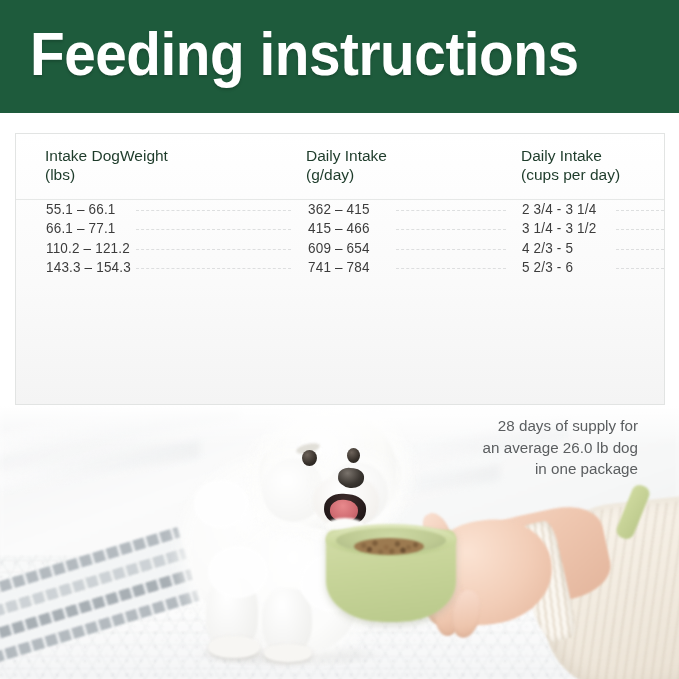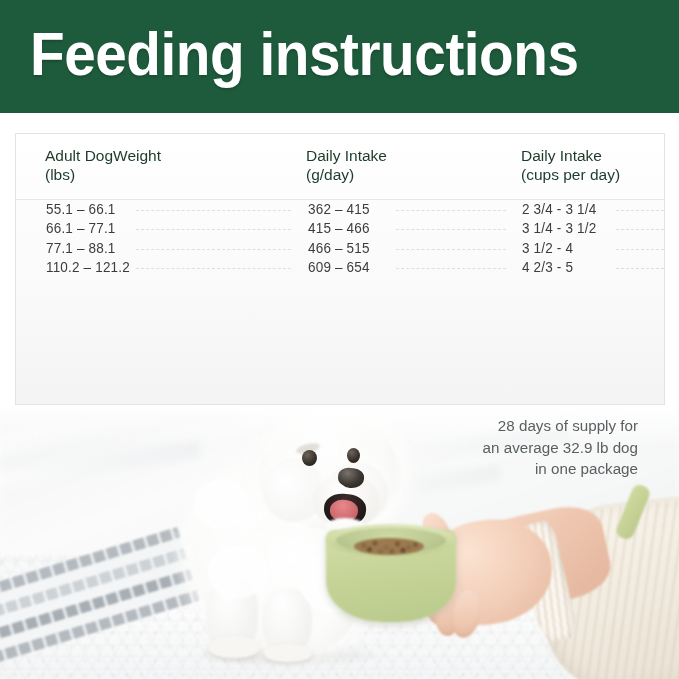--- a/index.html
+++ b/index.html
@@ -305,21 +305,21 @@
 <body>
 
 <div id="page">
 
   <div id="banner">
     <div id="banner-title">Feeding instructions</div>
   </div>
 
   <div id="table-card">
     <div class="thead">
-      <div class="th c0">Adult DogWeight
+      <div class="th c0">Intake DogWeight
 (lbs)</div>
       <div class="th c1">Daily Intake
 (g/day)</div>
       <div class="th c2">Daily Intake
 (cups per day)</div>
     </div>
     <div class="tbody" id="tbody">
         <div class="row">
           <div class="cell c0">55.1 – 66.1</div>
           <div class="lead l0"></div>
@@ -330,40 +330,40 @@
         </div>
         <div class="row">
           <div class="cell c0">66.1 – 77.1</div>
           <div class="lead l0"></div>
           <div class="cell c1">415 – 466</div>
           <div class="lead l1"></div>
           <div class="cell c2">3 1/4 - 3 1/2</div>
           <div class="lead l2"></div>
         </div>
         <div class="row">
-          <div class="cell c0">77.1 – 88.1</div>
-          <div class="lead l0"></div>
-          <div class="cell c1">466 – 515</div>
-          <div class="lead l1"></div>
-          <div class="cell c2">3 1/2 - 4</div>
-          <div class="lead l2"></div>
-        </div>
-        <div class="row">
           <div class="cell c0">110.2 – 121.2</div>
           <div class="lead l0"></div>
           <div class="cell c1">609 – 654</div>
           <div class="lead l1"></div>
           <div class="cell c2">4 2/3 - 5</div>
           <div class="lead l2"></div>
         </div>
+        <div class="row">
+          <div class="cell c0">143.3 – 154.3</div>
+          <div class="lead l0"></div>
+          <div class="cell c1">741 – 784</div>
+          <div class="lead l1"></div>
+          <div class="cell c2">5 2/3 - 6</div>
+          <div class="lead l2"></div>
+        </div>
       </div>
   </div>
 
   <div id="caption">28 days of supply for
-an average 32.9 lb dog
+an average 26.0 lb dog
 in one package</div>
 
   <div id="photo">
     <div class="wall blur2"></div>
     <div class="wall-streak blur3" style="left:-20px;top:10px;width:260px;height:22px;"></div>
     <div class="wall-streak blur3" style="left:-30px;top:52px;width:230px;height:18px;"></div>
     <div class="wall-streak blur3" style="left:330px;top:32px;width:240px;height:20px;"></div>
     <div class="wall-streak blur3" style="left:300px;top:74px;width:200px;height:16px;"></div>
 
     <div class="floor blur"></div>

